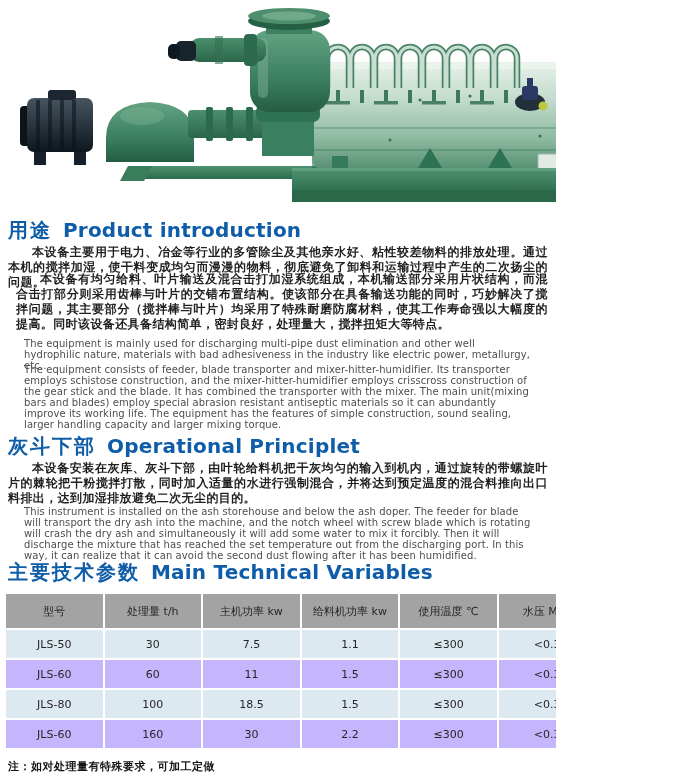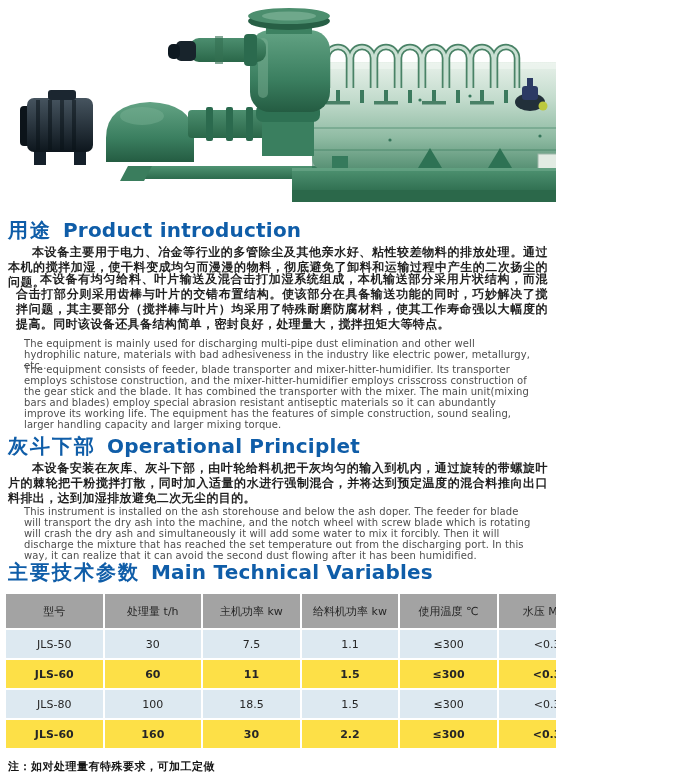--- a/index.html
+++ b/index.html
@@ -27,21 +27,21 @@
     position:absolute;left:4px;top:592px;width:692px;
     border-collapse:collapse;table-layout:fixed;
   }
   table.specs th,table.specs td{
     border:2px solid #ffffff;text-align:center;vertical-align:middle;
     font-size:11px;color:#262626;padding:0;
   }
   table.specs th{background:#a3a3a3;height:34px;font-weight:400;}
   table.specs td{height:28px;font-weight:500;}
   tr.row-light td{background:#dde9f1;}
-  tr.row-blue td{background:#fde047;font-weight:bold;}
+  tr.row-blue td{background:#c4b5fd;}
   .note{
     position:absolute;left:8px;top:760px;margin:0;
     font-size:11px;line-height:13px;font-weight:700;color:#141414;letter-spacing:0.5px;
   }
 </style>
 </head>
 <body>
 
 <div class="page">
 

